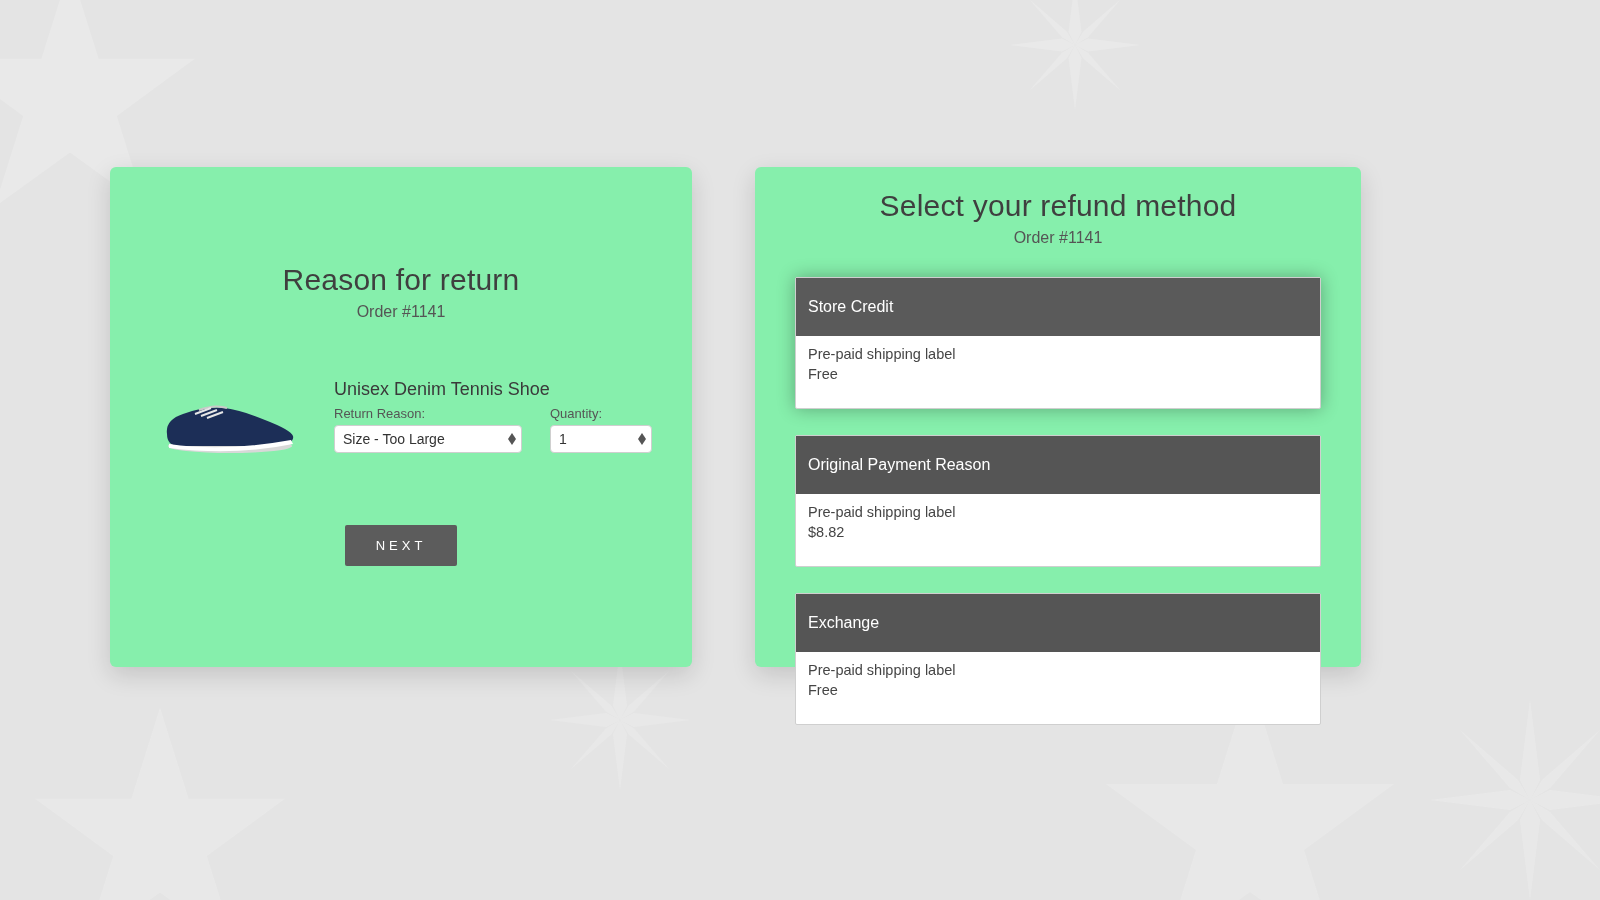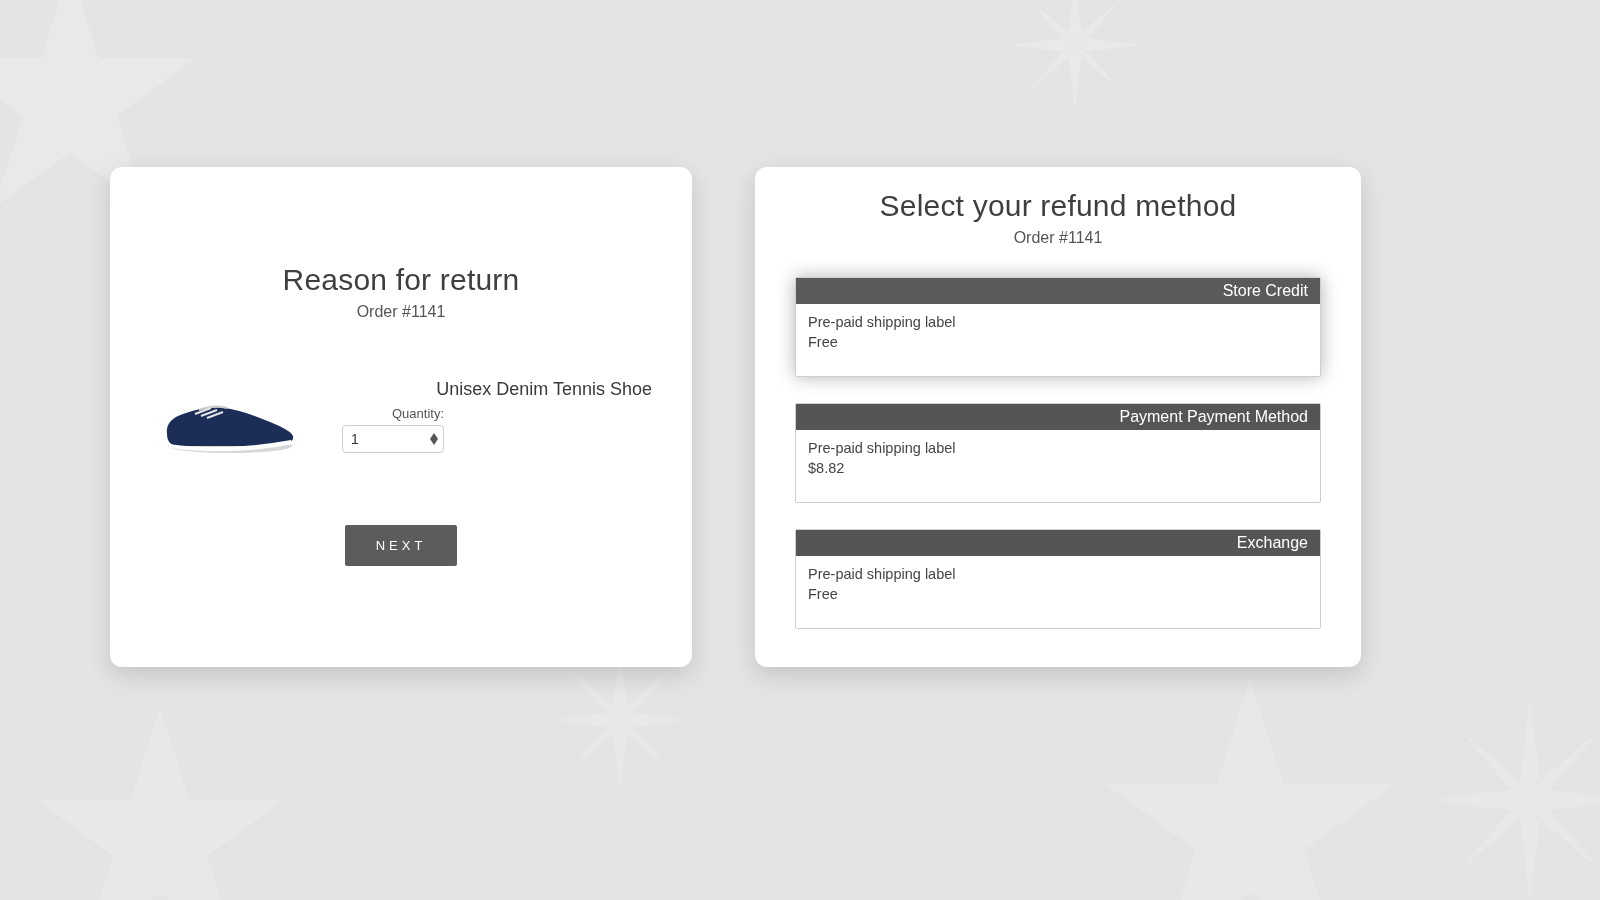--- a/index.html
+++ b/index.html
@@ -15,34 +15,34 @@
   .panels {
     position: absolute;
     top: 167px;
     left: 0;
     width: 1600px;
     display: flex;
     gap: 63px;
     padding: 0 110px;
   }
   .panel {
-    background: #ffffff;
+    background: #86efac;
     box-shadow: 0 8px 24px rgba(0,0,0,0.14);
-    border-radius: 12px;
+    border-radius: 6px;
   }
   .panel.left  { width: 582px; height: 500px; }
   .panel.right { width: 606px; height: 500px; padding: 0 40px; }
 
   
   .left-inner { padding: 96px 40px 0 40px; }
   .left-header { text-align: center; margin-bottom: 58px; }
   .title-lg { font-size: 30px; font-weight: 300; color: #3f3f3f; letter-spacing: 0.2px; }
   .subtitle { font-size: 16px; color: #555; margin-top: 6px; }
 
-  .product-row { display: flex; gap: 32px; align-items: flex-start; text-align: right; }
+  .product-row { display: flex; gap: 24px; align-items: flex-start; }
   .product-img {
     width: 160px; height: 84px; flex: 0 0 160px;
     display: flex; align-items: center; justify-content: center;
   }
   .product-info { flex: 1; }
   .product-name { font-size: 18px; color: #3a3a3a; margin-bottom: 6px; }
 
   .field-row { display: flex; gap: 28px; }
   .field { display: flex; flex-direction: column; }
   .field.reason { flex: 1; max-width: 205px; }
@@ -85,21 +85,21 @@
     border: 1px solid #cfcfcf;
     border-radius: 2px;
     cursor: pointer;
     background: #fff;
   }
   .option.selected {
     box-shadow: 0 0 18px rgba(0,0,0,0.30);
   }
   .option-head {
     background: #555555; color: #fff;
-    font-size: 16px; padding: 4px 12px; text-align: right;
+    font-size: 16px; padding: 20px 12px;
   }
   .option.selected .option-head { background: #5a5a5a; }
   .option-body { padding: 10px 12px 26px 12px; }
   .option-body .line { font-size: 14.5px; color: #454545; }
   .option-body .line + .line { margin-top: 4px; }
 </style>
 </head>
 <body>
 
 <div class="bg-star" style="top:-40px; left:-60px;">
@@ -176,20 +176,34 @@
             <ellipse cx="75" cy="60" rx="62" ry="7" fill="#d8d8d8"></ellipse>
             <path d="M12 48 Q10 34 28 28 Q50 20 70 22 Q86 24 110 34 Q136 44 138 50 Q140 58 120 60 L24 60 Q12 60 12 48 Z" fill="#1c2e57"></path>
             <path d="M14 58 Q70 66 136 54 L138 58 Q80 70 14 62 Z" fill="#ffffff"></path>
             <path d="M44 24 Q60 18 72 22" stroke="#c9c9c9" stroke-width="2" fill="none"></path>
             <path d="M40 28 L56 22 M46 30 L62 24 M52 32 L68 26" stroke="#e6e6e6" stroke-width="2"></path>
           </svg>
         </div>
         <div class="product-info">
           <div class="product-name">Unisex Denim Tennis Shoe</div>
           <div class="field-row">
+            <div class="field reason">
+              <span class="field-label">Return Reason:</span>
+              <div class="select-wrap">
+                <span>Size - Too Large</span>
+                <span class="stepper">
+                  <svg width="8" height="6" viewBox="0 0 8 6">
+                      <polygon points="4,0 8,6 0,6" fill="#555"></polygon>
+                    </svg>
+                  <svg width="8" height="6" viewBox="0 0 8 6">
+                      <polygon points="0,0 8,0 4,6" fill="#555"></polygon>
+                    </svg>
+                </span>
+              </div>
+            </div>
             <div class="field qty">
               <span class="field-label">Quantity:</span>
               <div class="select-wrap">
                 <span>1</span>
                 <span class="stepper">
                   <svg width="8" height="6" viewBox="0 0 8 6">
                       <polygon points="4,0 8,6 0,6" fill="#555"></polygon>
                     </svg>
                   <svg width="8" height="6" viewBox="0 0 8 6">
                       <polygon points="0,0 8,0 4,6" fill="#555"></polygon>
@@ -212,21 +226,21 @@
     </div>
     <div class="options">
       <div class="option selected">
         <div class="option-head">Store Credit</div>
         <div class="option-body">
           <div class="line">Pre-paid shipping label</div>
           <div class="line">Free</div>
         </div>
       </div>
       <div class="option">
-        <div class="option-head">Payment Payment Method</div>
+        <div class="option-head">Original Payment Reason</div>
         <div class="option-body">
           <div class="line">Pre-paid shipping label</div>
           <div class="line">$8.82</div>
         </div>
       </div>
       <div class="option">
         <div class="option-head">Exchange</div>
         <div class="option-body">
           <div class="line">Pre-paid shipping label</div>
           <div class="line">Free</div>

